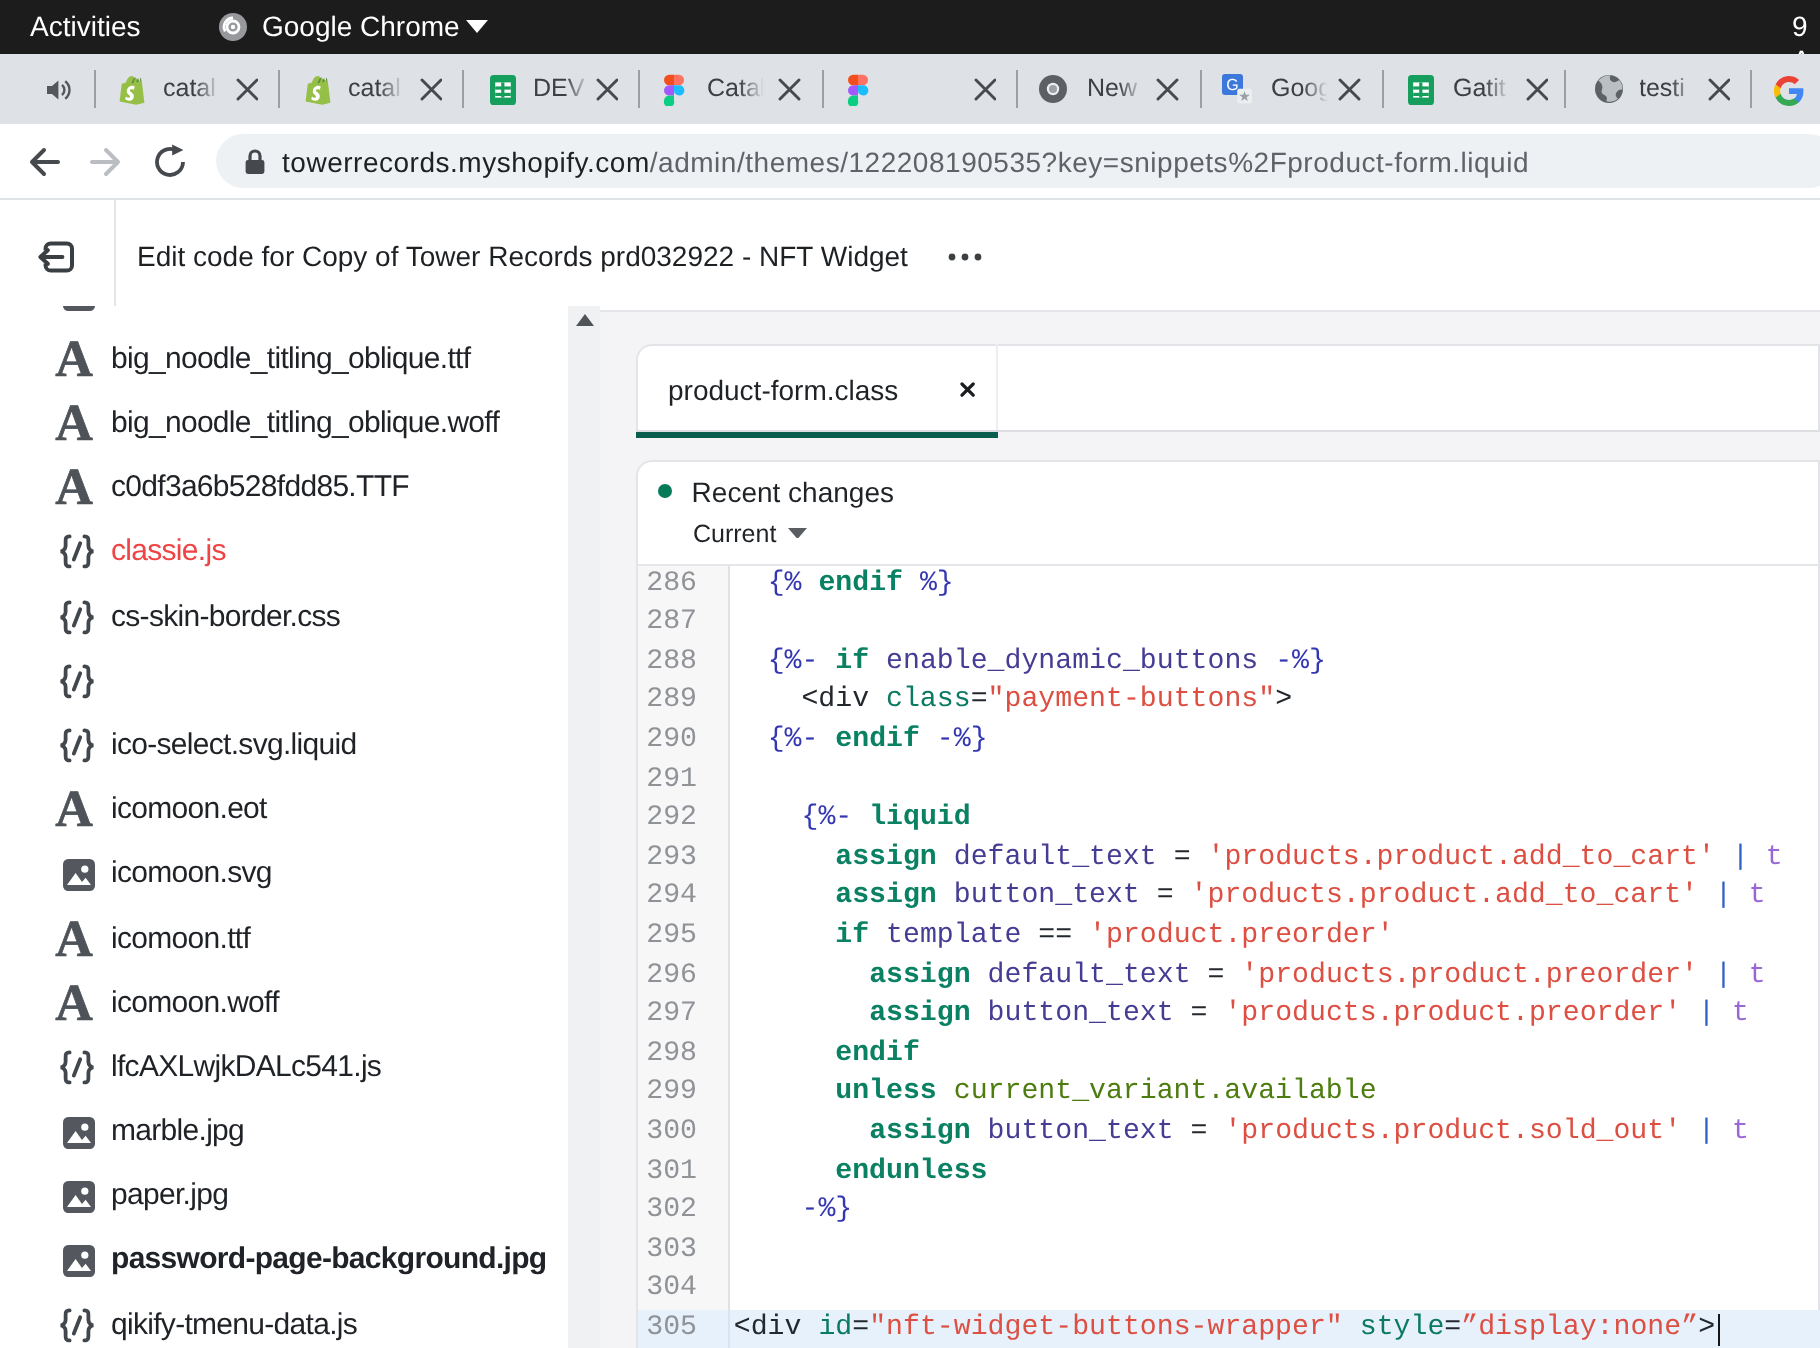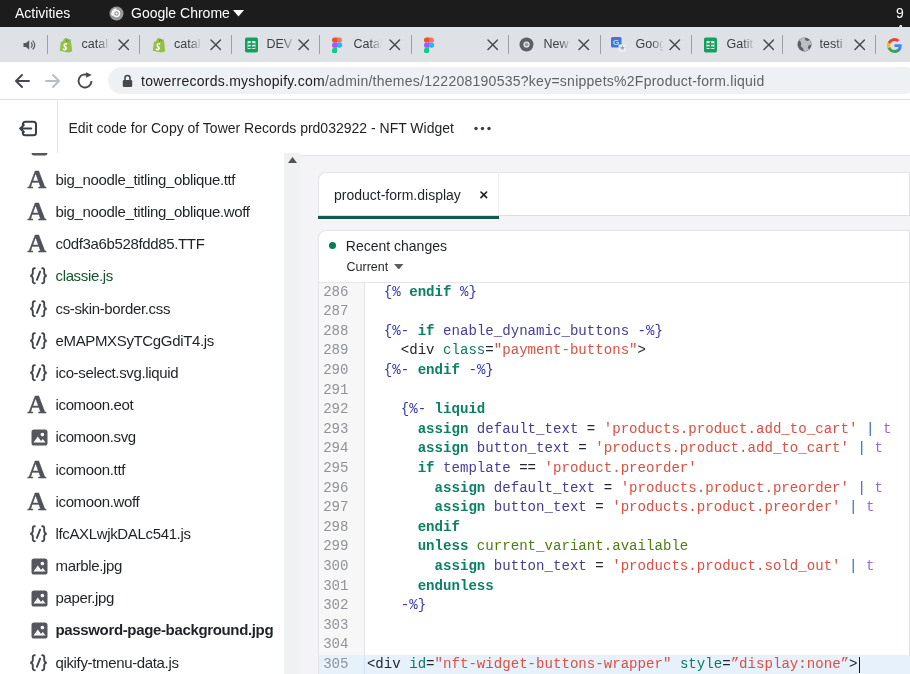--- a/index.html
+++ b/index.html
@@ -229,37 +229,36 @@
       <div style="position:absolute;left:55.5px;top:50.140000000000015px;font-size:15px;color:#1f2226;line-height:18px;white-space:nowrap;letter-spacing:-0.35px;">big_noodle_titling_oblique.woff</div>
       <div style="position:absolute;left:26px;top:79.31px;width:22px;height:24px;font-family:'Liberation Serif',serif;font-weight:bold;font-size:26px;line-height:24px;color:#4d5358;text-align:center;-webkit-text-stroke:0.35px #4d5358;">A</div>
       <div style="position:absolute;left:55.5px;top:82.31px;font-size:15px;color:#1f2226;line-height:18px;white-space:nowrap;letter-spacing:-0.35px;">c0df3a6b528fdd85.TTF</div>
       <div style="position:absolute;left:28px;top:114.48000000000002px;">
         <svg width="21" height="18" viewBox="0 0 21 18" style="display:block;">
           <path d="M6.8 1.2 C4.6 1.2 4.8 2.6 4.8 4.2 V6 C4.8 7.6 3.4 8.7 2.2 8.7 C3.4 8.7 4.8 9.8 4.8 11.4 V13.2 C4.8 14.8 4.6 16.2 6.8 16.2" stroke="#41474d" stroke-width="1.9" fill="none" stroke-linecap="round"></path>
           <path d="M14.2 1.2 C16.4 1.2 16.2 2.6 16.2 4.2 V6 C16.2 7.6 17.6 8.7 18.8 8.7 C17.6 8.7 16.2 9.8 16.2 11.4 V13.2 C16.2 14.8 16.4 16.2 14.2 16.2" stroke="#41474d" stroke-width="1.9" fill="none" stroke-linecap="round"></path>
           <path d="M12.1 4.6 L8.9 12.8" stroke="#41474d" stroke-width="1.9" fill="none" stroke-linecap="round"></path>
         </svg>
       </div>
-      <div style="position:absolute;left:55.5px;top:114.48000000000002px;font-size:15px;color:#14532d;line-height:18px;white-space:nowrap;letter-spacing:-0.35px;text-align:center;">classie.js</div>
+      <div style="position:absolute;left:55.5px;top:114.48000000000002px;font-size:15px;color:#ef4444;line-height:18px;white-space:nowrap;letter-spacing:-0.35px;text-align:center;">classie.js</div>
       <div style="position:absolute;left:28px;top:146.65000000000003px;">
         <svg width="21" height="18" viewBox="0 0 21 18" style="display:block;">
           <path d="M6.8 1.2 C4.6 1.2 4.8 2.6 4.8 4.2 V6 C4.8 7.6 3.4 8.7 2.2 8.7 C3.4 8.7 4.8 9.8 4.8 11.4 V13.2 C4.8 14.8 4.6 16.2 6.8 16.2" stroke="#41474d" stroke-width="1.9" fill="none" stroke-linecap="round"></path>
           <path d="M14.2 1.2 C16.4 1.2 16.2 2.6 16.2 4.2 V6 C16.2 7.6 17.6 8.7 18.8 8.7 C17.6 8.7 16.2 9.8 16.2 11.4 V13.2 C16.2 14.8 16.4 16.2 14.2 16.2" stroke="#41474d" stroke-width="1.9" fill="none" stroke-linecap="round"></path>
           <path d="M12.1 4.6 L8.9 12.8" stroke="#41474d" stroke-width="1.9" fill="none" stroke-linecap="round"></path>
         </svg>
       </div>
       <div style="position:absolute;left:55.5px;top:146.65000000000003px;font-size:15px;color:#1f2226;line-height:18px;white-space:nowrap;letter-spacing:-0.35px;">cs-skin-border.css</div>
       <div style="position:absolute;left:28px;top:178.82000000000005px;">
         <svg width="21" height="18" viewBox="0 0 21 18" style="display:block;">
           <path d="M6.8 1.2 C4.6 1.2 4.8 2.6 4.8 4.2 V6 C4.8 7.6 3.4 8.7 2.2 8.7 C3.4 8.7 4.8 9.8 4.8 11.4 V13.2 C4.8 14.8 4.6 16.2 6.8 16.2" stroke="#41474d" stroke-width="1.9" fill="none" stroke-linecap="round"></path>
           <path d="M14.2 1.2 C16.4 1.2 16.2 2.6 16.2 4.2 V6 C16.2 7.6 17.6 8.7 18.8 8.7 C17.6 8.7 16.2 9.8 16.2 11.4 V13.2 C16.2 14.8 16.4 16.2 14.2 16.2" stroke="#41474d" stroke-width="1.9" fill="none" stroke-linecap="round"></path>
           <path d="M12.1 4.6 L8.9 12.8" stroke="#41474d" stroke-width="1.9" fill="none" stroke-linecap="round"></path>
         </svg>
       </div>
-      <div style="position:absolute;left:55.5px;top:178.82000000000005px;font-size:15px;color:#1f2226;line-height:18px;white-space:nowrap;letter-spacing:-0.35px;">eMAPMXSyTCgGdiT4.js</div>
       <div style="position:absolute;left:28px;top:210.99px;">
         <svg width="21" height="18" viewBox="0 0 21 18" style="display:block;">
           <path d="M6.8 1.2 C4.6 1.2 4.8 2.6 4.8 4.2 V6 C4.8 7.6 3.4 8.7 2.2 8.7 C3.4 8.7 4.8 9.8 4.8 11.4 V13.2 C4.8 14.8 4.6 16.2 6.8 16.2" stroke="#41474d" stroke-width="1.9" fill="none" stroke-linecap="round"></path>
           <path d="M14.2 1.2 C16.4 1.2 16.2 2.6 16.2 4.2 V6 C16.2 7.6 17.6 8.7 18.8 8.7 C17.6 8.7 16.2 9.8 16.2 11.4 V13.2 C16.2 14.8 16.4 16.2 14.2 16.2" stroke="#41474d" stroke-width="1.9" fill="none" stroke-linecap="round"></path>
           <path d="M12.1 4.6 L8.9 12.8" stroke="#41474d" stroke-width="1.9" fill="none" stroke-linecap="round"></path>
         </svg>
       </div>
       <div style="position:absolute;left:55.5px;top:210.99px;font-size:15px;color:#1f2226;line-height:18px;white-space:nowrap;letter-spacing:-0.35px;">ico-select.svg.liquid</div>
       <div style="position:absolute;left:26px;top:240.16000000000003px;width:22px;height:24px;font-family:'Liberation Serif',serif;font-weight:bold;font-size:26px;line-height:24px;color:#4d5358;text-align:center;-webkit-text-stroke:0.35px #4d5358;">A</div>
       <div style="position:absolute;left:55.5px;top:243.16000000000003px;font-size:15px;color:#1f2226;line-height:18px;white-space:nowrap;letter-spacing:-0.35px;">icomoon.eot</div>
@@ -316,21 +315,21 @@
       </div>
       <div style="position:absolute;left:55.5px;top:500.52px;font-size:15px;color:#1f2226;line-height:18px;white-space:nowrap;letter-spacing:-0.35px;">qikify-tmenu-data.js</div>
     </div>
     <div style="position:absolute;left:284px;top:153px;width:16px;height:521px;background:#f0f1f2;"></div>
     <div style="position:absolute;left:287.5px;top:157px;">
       <svg width="9" height="6" viewBox="0 0 9 6" style="display:block;">
         <path d="M4.5 0 L9 6 L0 6z" fill="#505357"></path>
       </svg>
     </div>
     <div style="position:absolute;left:317.5px;top:171.5px;width:592.5px;height:44px;background:#fff;border:1px solid #e2e4e7;border-bottom:1px solid #dcdee1;border-top-left-radius:8px;box-sizing:border-box;"></div>
-    <div style="position:absolute;left:334px;top:188px;font-size:14px;color:#1f2226;line-height:14px;">product-form.display</div>
+    <div style="position:absolute;left:334px;top:188px;font-size:14px;color:#1f2226;line-height:14px;">product-form.class</div>
     <div style="position:absolute;left:480.2px;top:191.3px;">
       <svg width="7.6" height="7.6" viewBox="0 0 7.6 7.6" style="display:block;">
         <path d="M1 1 L6.6 6.6 M6.6 1 L1 6.6" stroke="#1b1e21" stroke-width="1.6" stroke-linecap="round"></path>
       </svg>
     </div>
     <div style="position:absolute;left:498px;top:172px;width:1px;height:43px;background:#eceef0;"></div>
     <div style="position:absolute;left:317.5px;top:215.5px;width:181px;height:3.2px;background:#0b5d4d;"></div>
     <div style="position:absolute;left:317.5px;top:229.5px;width:592.5px;height:444.5px;background:#fff;border:1px solid #e2e4e7;border-bottom:none;border-top-left-radius:8px;box-sizing:border-box;"></div>
     <div style="position:absolute;left:328.5px;top:242px;">
       <svg width="7" height="7" viewBox="0 0 7 7" style="display:block;">

